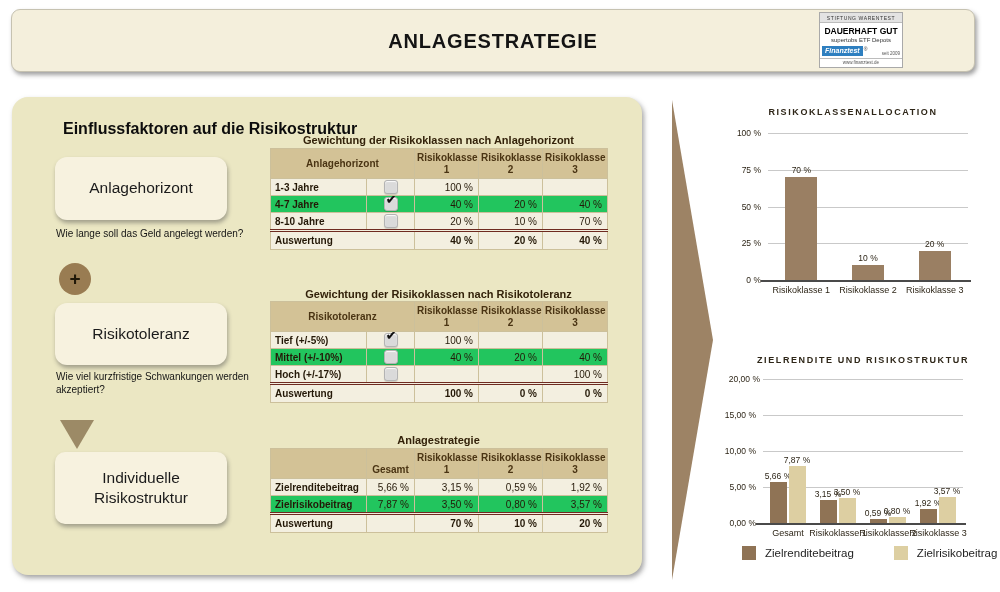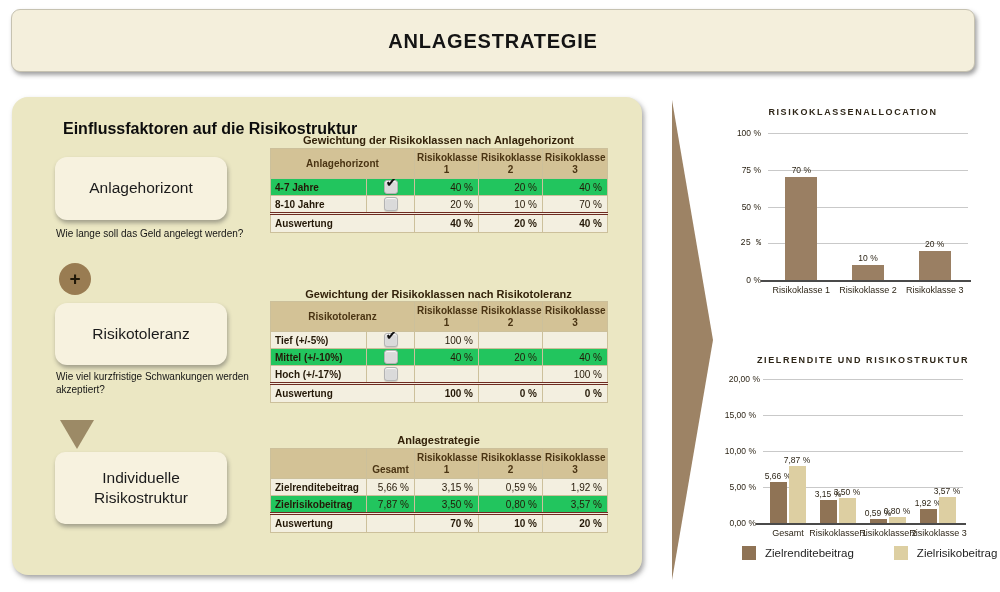--- a/index.html
+++ b/index.html
@@ -103,20 +103,31 @@
   .xtick{position:absolute;font-size:9px;color:#2e2618;text-align:center;white-space:nowrap;}
   .legend{position:absolute;display:flex;gap:40px;align-items:center;font-size:11.5px;color:#1e1e1e;}
   .legend-item{display:flex;align-items:center;}
   .legend-swatch{width:14px;height:14px;display:inline-block;margin-right:9px;}
 </style>
 </head>
 <body>
 
 <header class="topbar">
   <div class="topbar-title">ANLAGESTRATEGIE</div>
+  <div class="seal">
+    <div class="seal-top">Stiftung Warentest</div>
+    <div class="seal-grade">DAUERHAFT GUT</div>
+    <div class="seal-sub">supertobs ETF Depots</div>
+    <div class="seal-logo-row">
+      <span class="seal-logo">Finanztest</span>
+      <span class="seal-reg">®</span>
+      <span class="seal-date">seit 2009</span>
+    </div>
+    <div class="seal-url">www.finanztest.de</div>
+  </div>
 </header>
 
 <section class="panel"></section>
 <h2 class="panel-title" style="margin:8px;">Einflussfaktoren auf die Risikostruktur</h2>
 
 <div class="step-box" id="box1">Anlagehorizont</div>
 <div class="question" id="q1">Wie lange soll das Geld angelegt werden?</div>
 <div class="plus-circle">+</div>
 <div class="step-box" id="box2">Risikotoleranz</div>
 <div class="question" id="q2">Wie viel kurzfristige Schwankungen werden akzeptiert?</div>
@@ -135,20 +146,27 @@
       </colgroup>
       <thead>
         <tr>
           <th colspan="2">Anlagehorizont</th>
           <th>Risikoklasse 1</th>
           <th>Risikoklasse 2</th>
           <th>Risikoklasse 3</th>
         </tr>
       </thead>
       <tbody>
+        <tr class="odd">
+          <td class="lbl">1-3 Jahre</td>
+          <td class="chk"><span class="checkbox"></span></td>
+          <td class="val">100 %</td>
+          <td class="val"></td>
+          <td class="val"></td>
+        </tr>
         <tr class="even">
           <td class="lbl">4-7 Jahre</td>
           <td class="chk"><span class="checkbox checked"></span></td>
           <td class="val">40 %</td>
           <td class="val">20 %</td>
           <td class="val">40 %</td>
         </tr>
         <tr class="odd">
           <td class="lbl">8-10 Jahre</td>
           <td class="chk"><span class="checkbox"></span></td>
@@ -266,21 +284,21 @@
 </svg>
 
 <div class="chart" id="chart1">
     <div class="chart-title" style="left: 23px; width: 230px; top: 4px;">RISIKOKLASSENALLOCATION</div>
     <div class="ytick" style="left: 0px; width: 46px; top: 25px;">100 %</div>
     <div class="gridline" style="left: 53px; width: 200px; top: 30px;"></div>
     <div class="ytick" style="left: 0px; width: 46px; top: 61.75px;">75 %</div>
     <div class="gridline" style="left: 53px; width: 200px; top: 66.75px;"></div>
     <div class="ytick" style="left: 0px; width: 46px; top: 98.5px;">50 %</div>
     <div class="gridline" style="left: 53px; width: 200px; top: 103.5px;"></div>
-    <div class="ytick" style="left: 0px; width: 46px; top: 135.25px; font-family: Liberation Mono, monospace;">25 %</div>
+    <div class="ytick" style="left: 0px; width: 46px; top: 135.25px;">25 %</div>
     <div class="gridline" style="left: 53px; width: 200px; top: 140.25px;"></div>
     <div class="ytick" style="left: 0px; width: 46px; top: 172px;">0 %</div>
     <div class="axisline" style="left: 46px; width: 210px; top: 177px;"></div>
     <div class="bar" style="left: 70.3333px; top: 74.1px; width: 32px; height: 102.9px; background: rgb(154, 127, 99);"></div>
     <div class="bar-label" style="left: 61.3333px; width: 50px; top: 62.1px;">70 %</div>
     <div class="xtick" style="left: 53.3333px; width: 66px; top: 182px;">Risikoklasse 1</div>
     <div class="bar" style="left: 137px; top: 162.3px; width: 32px; height: 14.7px; background: rgb(154, 127, 99);"></div>
     <div class="bar-label" style="left: 128px; width: 50px; top: 150.3px;">10 %</div>
     <div class="xtick" style="left: 120px; width: 66px; top: 182px;">Risikoklasse 2</div>
     <div class="bar" style="left: 203.667px; top: 147.6px; width: 32px; height: 29.4px; background: rgb(154, 127, 99);"></div>

